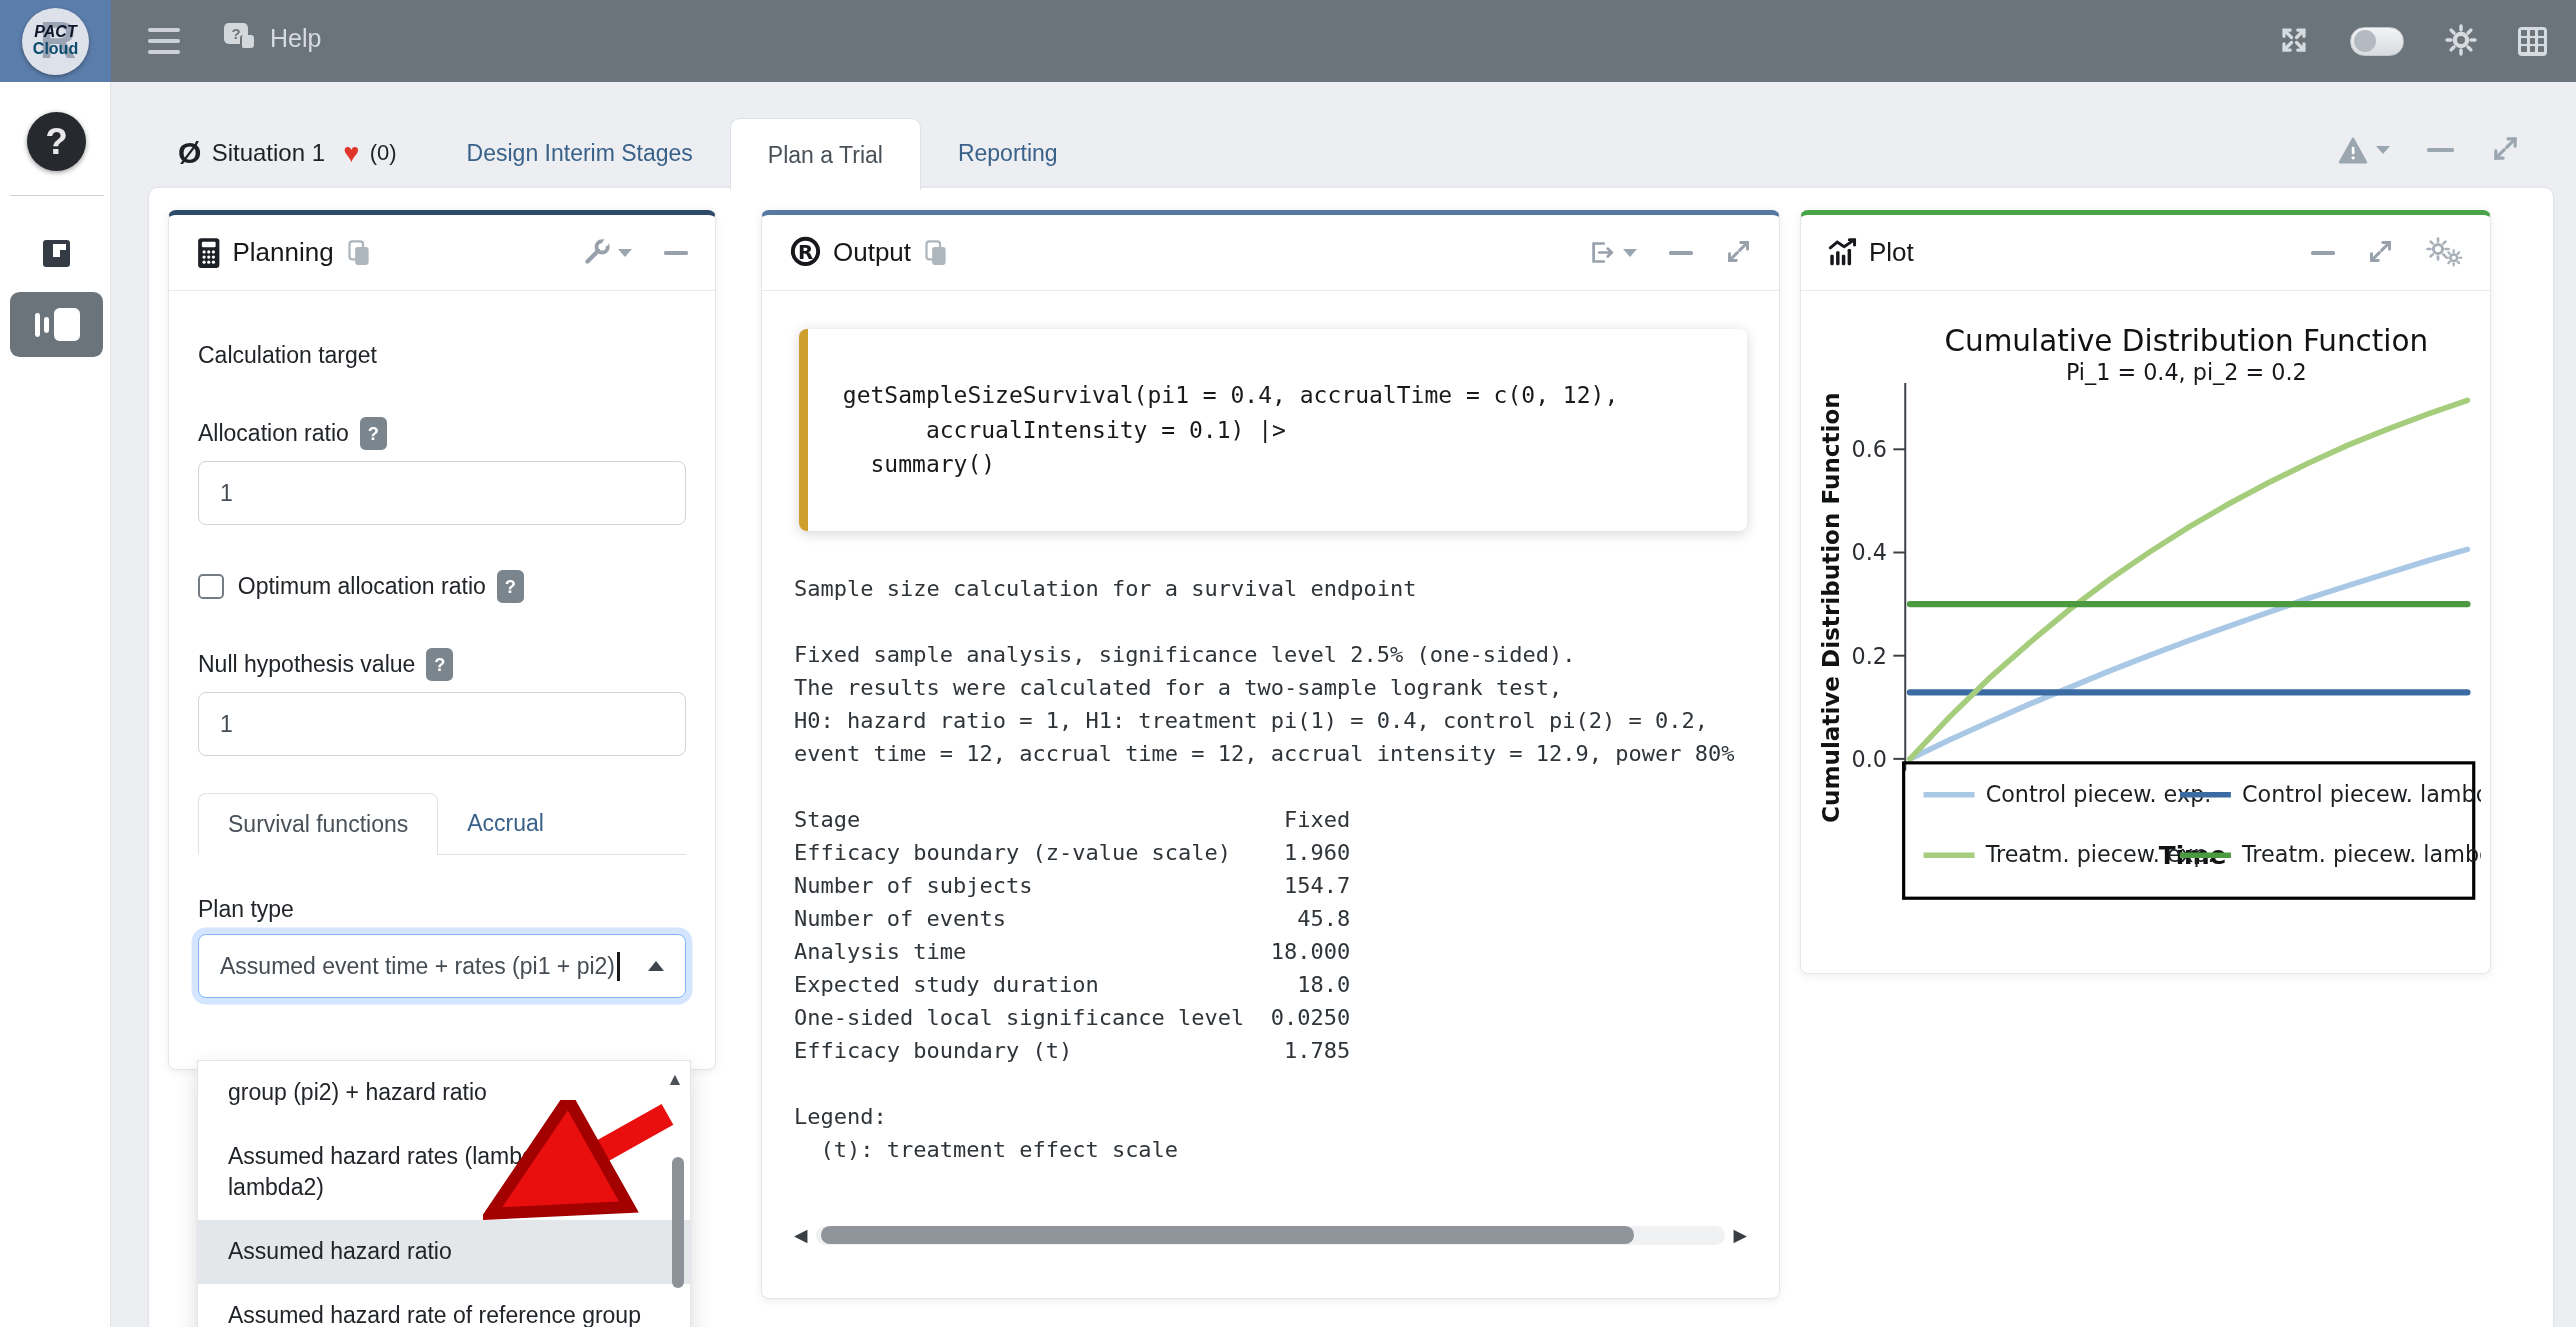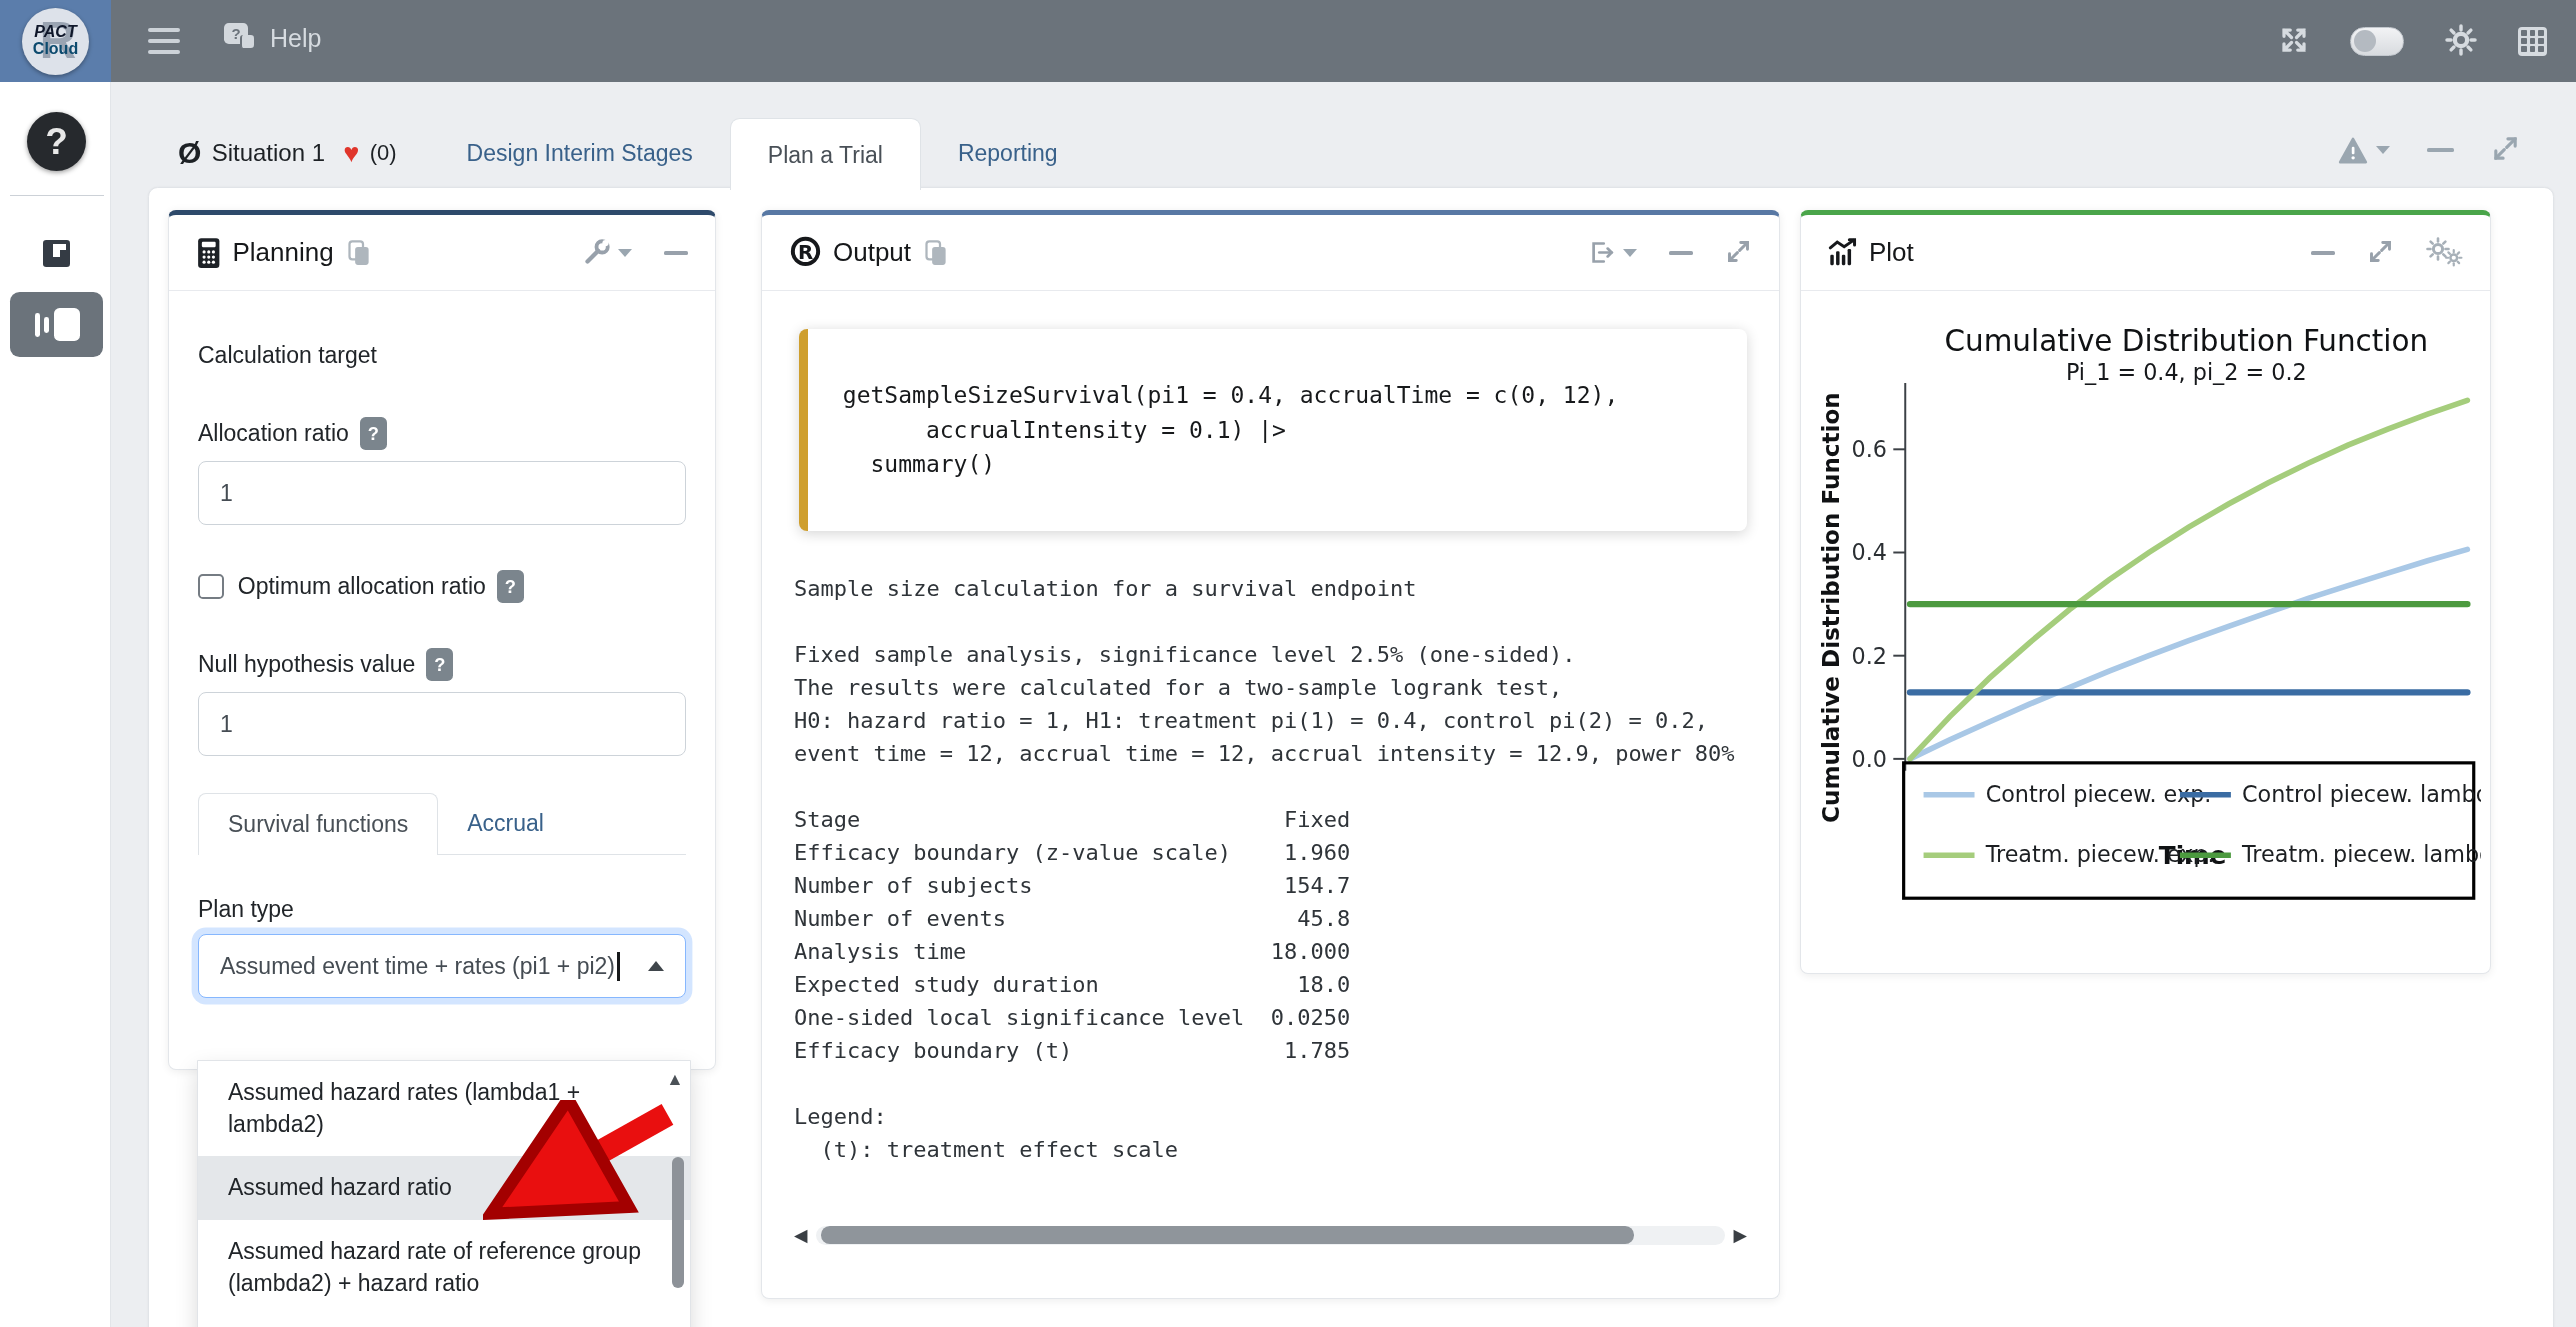--- a/index.html
+++ b/index.html
@@ -288,20 +288,21 @@
       <div class="control focused mt14">
         <span>Assumed event time + rates (pi1 + pi2)</span>
           <span class="text-cursor"></span>
         <span class="tri-up"></span>
       </div>
     </div>
   </div>
 
   <div class="menu">
     <div id="menu-items">
+        <div class="menu-item">group (pi2) + hazard ratio</div>
         <div class="menu-item">Assumed hazard rates (lambda1 + lambda2)</div>
         <div class="menu-item highlight">Assumed hazard ratio</div>
         <div class="menu-item">Assumed hazard rate of reference group (lambda2) + hazard ratio</div>
       </div>
     <span class="menu-scroll-up">▲</span>
     <span class="menu-thumb"></span>
   </div>
 
   <svg class="arrow-overlay" viewBox="0 0 260 160">
     <defs>

